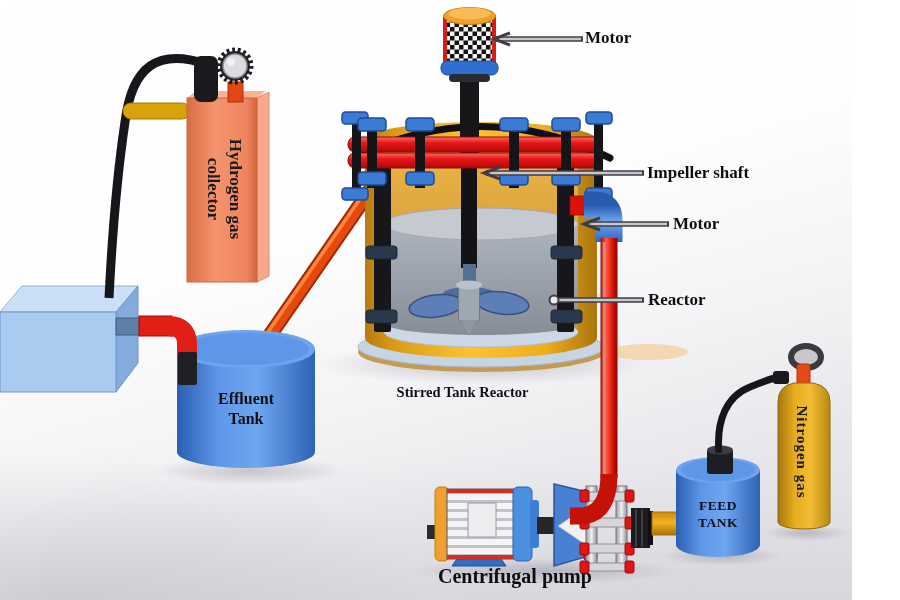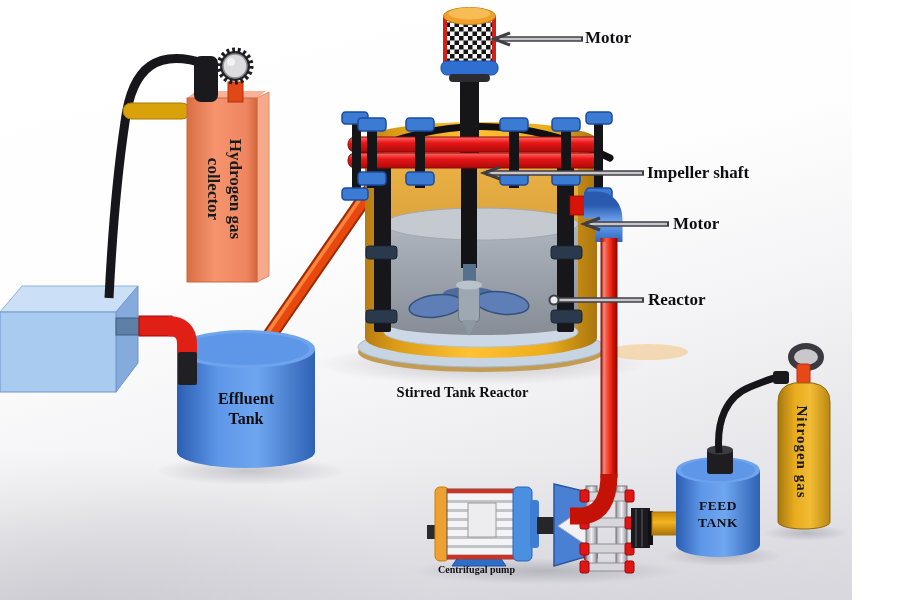--- a/index.html
+++ b/index.html
@@ -305,18 +305,18 @@
       <line x1="558" y1="300" x2="642" y2="300" stroke="#C6C6CC" stroke-width="2.5"></line>
       <circle cx="554" cy="300" r="4.5" fill="#ECECEE" stroke="#3E3E44" stroke-width="2"></circle>
     </g>
   </svg>
 
   <div class="lbl" style="left:585px;top:28px;font-size:17px;">Motor</div>
   <div class="lbl" style="left:647px;top:163px;font-size:17px;">Impeller shaft</div>
   <div class="lbl" style="left:673px;top:214px;font-size:17px;">Motor</div>
   <div class="lbl" style="left:648px;top:290px;font-size:17px;">Reactor</div>
   <div class="lbl center" style="left:380px;top:384px;width:165px;font-size:14.5px;white-space:nowrap;">Stirred Tank Reactor</div>
-  <div class="lbl" style="left:438px;top:564px;font-size:10px;">Centrifugal pump</div>
+  <div class="lbl" style="left:438px;top:564px;font-size:20px;">Centrifugal pump</div>
   <div class="lbl center" style="left:201px;top:389px;width:90px;font-size:16px;line-height:20px;">Effluent Tank</div>
   <div class="lbl center" style="left:687px;top:497px;width:62px;font-size:13.5px;line-height:17px;letter-spacing:0.5px;">FEED TANK</div>
   <div class="lbl center rot" style="left:159px;top:167px;width:130px;font-size:17px;line-height:22px;color:#1b1b1d;">Hydrogen gas collector</div>
   <div class="lbl center rot" style="left:727px;top:443px;width:150px;font-size:15px;letter-spacing:1px;color:#1b1b1d;">Nitrogen gas</div>
 </div>
 
 </body></html>

